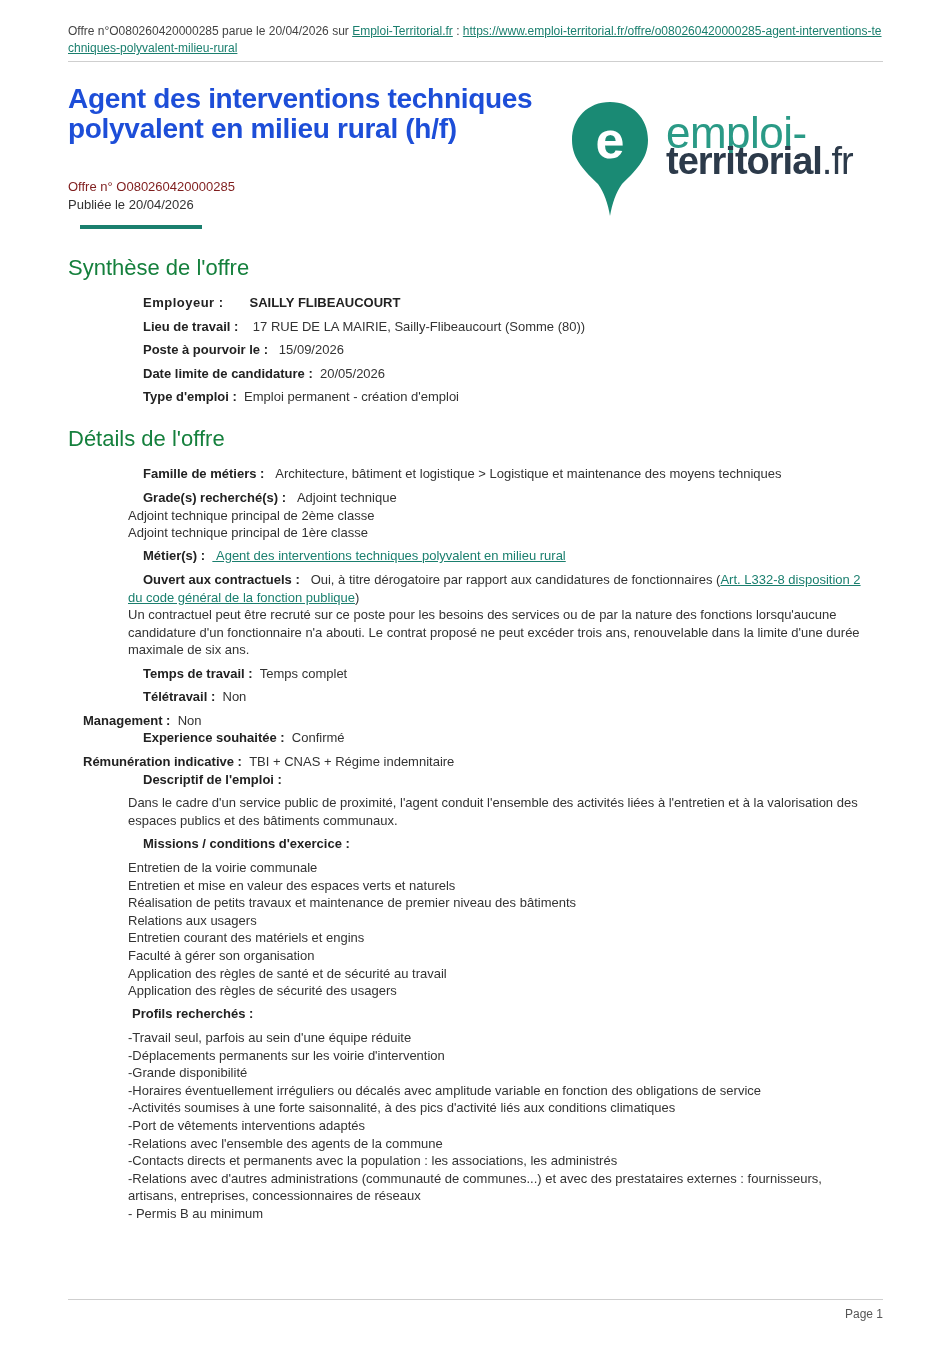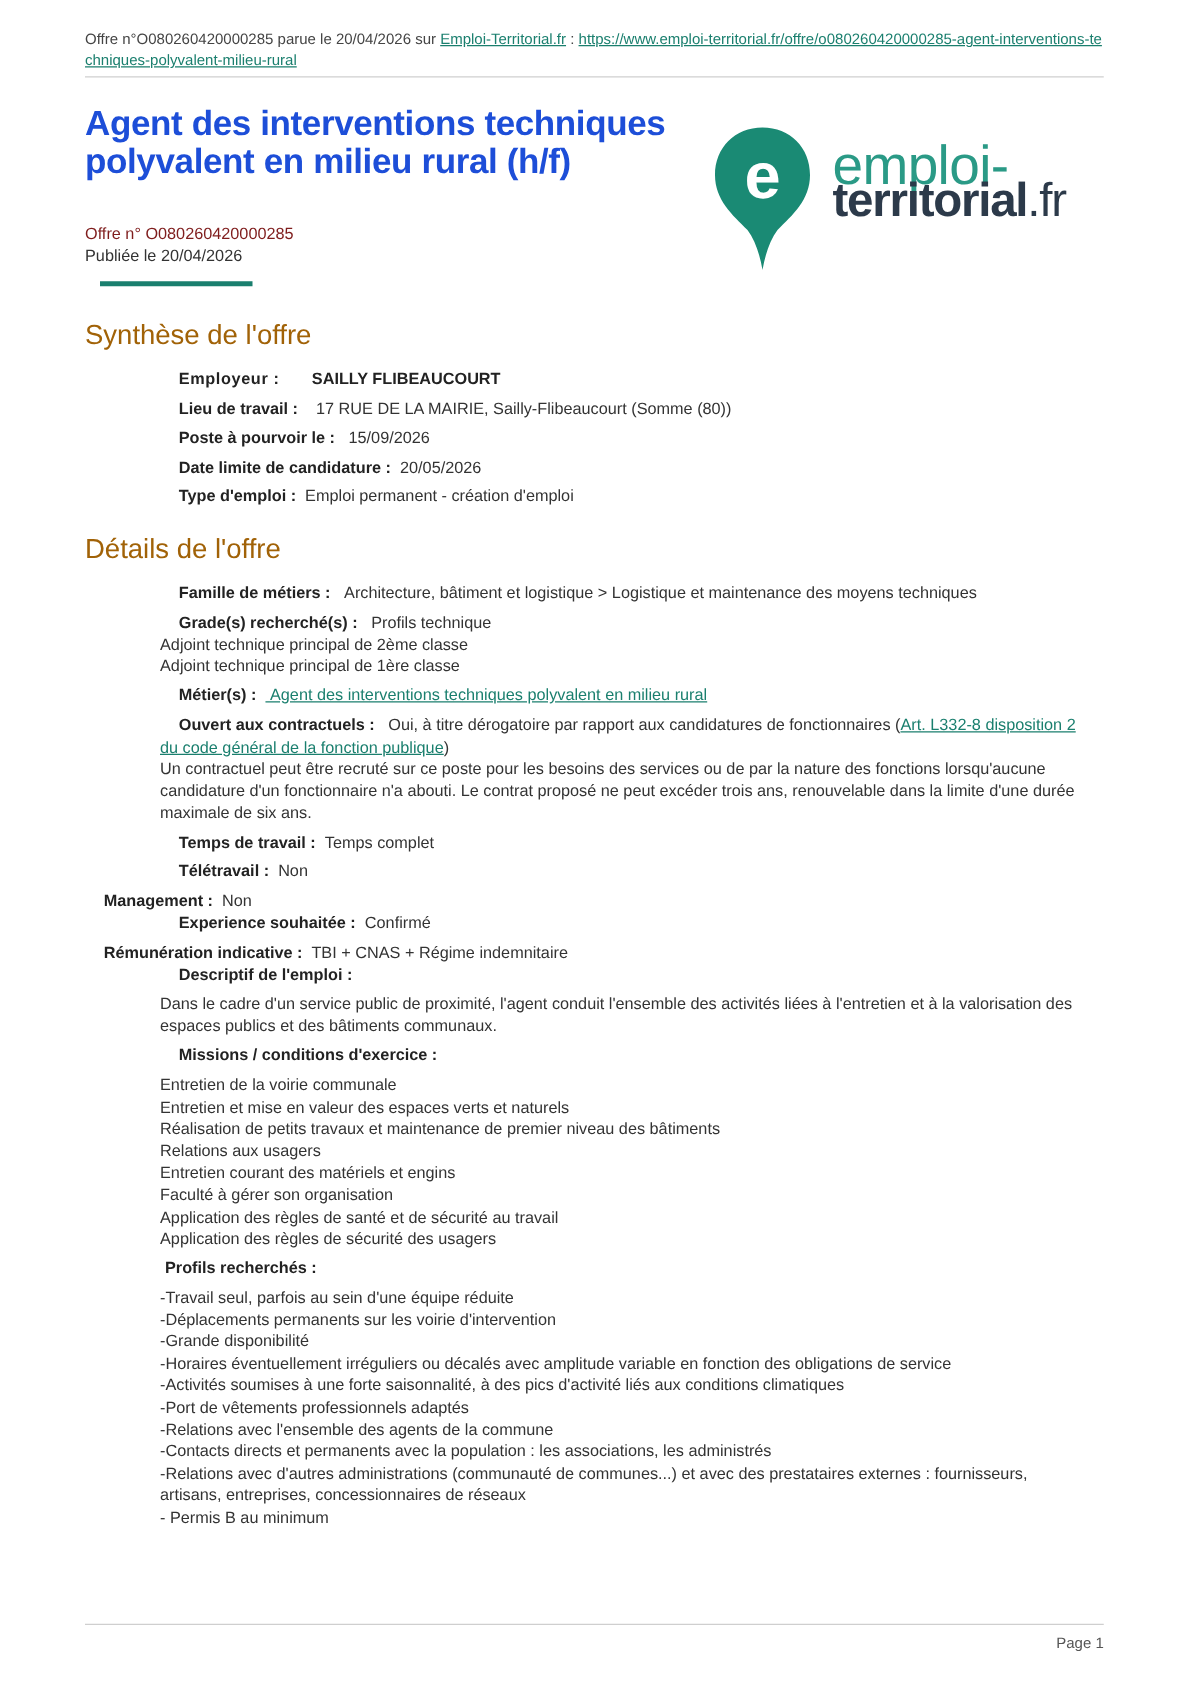--- a/index.html
+++ b/index.html
@@ -10,21 +10,21 @@
   .topbar-rule { position: absolute; left: 68px; top: 61px; width: 815px; height: 1px; background: #cfcfcf; }
   .title { position: absolute; left: 68px; top: 84px; width: 480px; font-size: 28px; font-weight: bold; line-height: 30px; color: #1d4ed8; letter-spacing: -0.3px; }
   .offer-no { position: absolute; left: 68px; top: 179px; font-size: 13px; color: #7f1d1d; }
   .pub-date { position: absolute; left: 68px; top: 197px; font-size: 13px; color: #333; }
   .accent-bar { position: absolute; left: 80px; top: 225px; width: 122px; height: 4px; background: #1a7f6e; }
   .logo { position: absolute; left: 570px; top: 100px; width: 310px; height: 120px; }
   .logo .pin { position: absolute; left: 0; top: 0; }
   .logo .w1 { position: absolute; left: 96px; top: 8px; font-size: 44px; color: #2a9a86; font-weight: normal; letter-spacing: -0.5px; }
   .logo .w2 { position: absolute; left: 96px; top: 40px; font-size: 38px; color: #2c3a4a; font-weight: bold; letter-spacing: -1px; }
   .logo .w3 { font-weight: normal; color: #2c3a4a; }
-  .h2 { position: absolute; left: 68px; font-size: 22px; color: #a16207; font-weight: normal; }
+  .h2 { position: absolute; left: 68px; font-size: 22px; color: #15803d; font-weight: normal; }
   .row { position: absolute; font-size: 13px; line-height: 17.5px; color: #333; }
   .lbl { font-weight: bold; color: #222; padding-left: 15px; }
   .blk { position: absolute; left: 128px; width: 740px; font-size: 13px; line-height: 17.6px; color: #333; }
   .footer-rule { position: absolute; left: 68px; top: 1299px; width: 815px; height: 1px; background: #cfcfcf; }
   .page-no { position: absolute; right: 68px; top: 1307px; font-size: 12px; color: #555; }
 </style>
 </head>
 <body>
 
 <div class="topbar">
@@ -64,21 +64,21 @@
   <span class="lbl">Type d'emploi :</span>&nbsp;&nbsp;<span>Emploi permanent - création d'emploi</span>
 </div>
 
 <div class="h2" style="top:426px;">Détails de l'offre</div>
 
 <div class="row" style="left:128px; top:465px;">
   <span class="lbl">Famille de métiers :</span>&nbsp;&nbsp;&nbsp;<span>Architecture, bâtiment et logistique &gt; Logistique et maintenance des moyens techniques</span>
 </div>
 
 <div class="row" style="left:128px; top:489px;">
-  <div><span class="lbl">Grade(s) recherché(s) :</span>&nbsp;&nbsp;&nbsp;<span>Profils technique</span></div>
+  <div><span class="lbl">Grade(s) recherché(s) :</span>&nbsp;&nbsp;&nbsp;<span>Adjoint technique</span></div>
   <div>Adjoint technique principal de 2ème classe</div>
   <div>Adjoint technique principal de 1ère classe</div>
 </div>
 
 <div class="row" style="left:128px; top:547px;">
   <span class="lbl">Métier(s) :</span>&nbsp;&nbsp;<a class="lnk">&nbsp;<span>Agent des interventions techniques polyvalent en milieu rural</span></a>
 </div>
 
 <div class="blk" style="top:571px;">
   <span class="lbl">Ouvert aux contractuels :</span>&nbsp;&nbsp;&nbsp;<span>Oui, à titre dérogatoire par rapport aux candidatures de fonctionnaires (</span><a class="lnk">Art. L332-8 disposition 2 du code général de la fonction publique</a><span>)</span>
@@ -122,21 +122,21 @@
 
 <div class="row" style="left:117px; top:1005px;">
   <span class="lbl">Profils recherchés :</span>
 </div>
 <div class="blk" style="top:1029px;">
   <div>-Travail seul, parfois au sein d'une équipe réduite</div>
   <div>-Déplacements permanents sur les voirie d'intervention</div>
   <div>-Grande disponibilité</div>
   <div>-Horaires éventuellement irréguliers ou décalés avec amplitude variable en fonction des obligations de service</div>
   <div>-Activités soumises à une forte saisonnalité, à des pics d'activité liés aux conditions climatiques</div>
-  <div>-Port de vêtements professionnels adaptés</div>
+  <div>-Port de vêtements interventions adaptés</div>
   <div>-Relations avec l'ensemble des agents de la commune</div>
   <div>-Contacts directs et permanents avec la population : les associations, les administrés</div>
   <div style="width:700px;">-Relations avec d'autres administrations (communauté de communes...) et avec des prestataires externes : fournisseurs, artisans, entreprises, concessionnaires de réseaux</div>
   <div>- Permis B au minimum</div>
 </div>
 
 <div class="footer-rule"></div>
 <div class="page-no">Page 1</div>
 
 </body></html>

